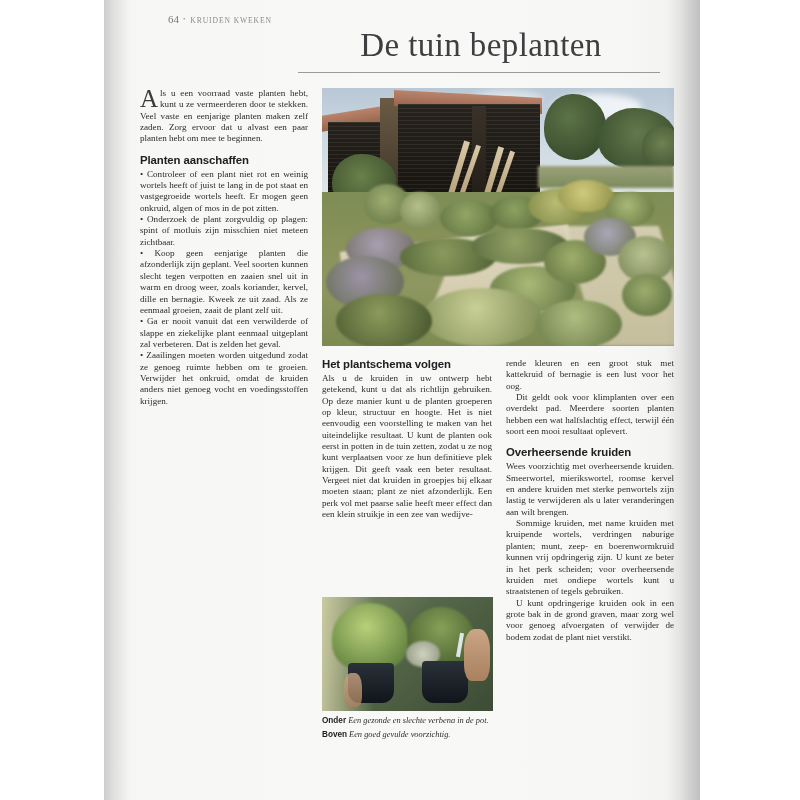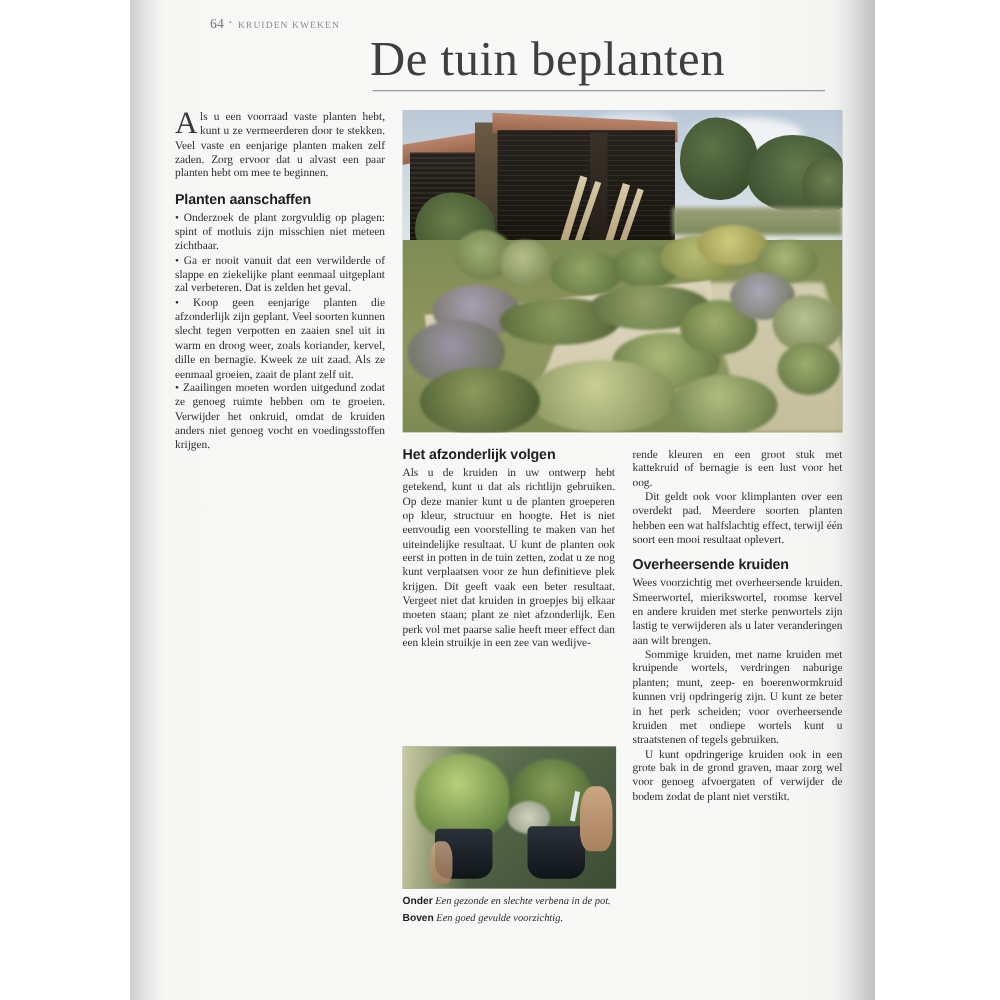--- a/index.html
+++ b/index.html
@@ -79,24 +79,24 @@
     font-variant: small-caps;
     text-transform: uppercase;
     font-size: 7.6px;
   }
 
   
   .page-title {
     position: absolute;
     left: 170px; top: 28px;
     width: 370px;
-    text-align: left;
+    text-align: center;
     font-family: "Liberation Serif", serif;
     font-weight: 400;
-    font-size: 39px;
+    font-size: 33px;
     line-height: 1.05;
     color: #3f3f42;
     letter-spacing: .4px;
   }
   .title-rule {
     position: absolute;
     left: 172px; top: 72px;
     width: 362px; height: 1px;
     background: #9a9a9c;
   }
@@ -306,28 +306,29 @@
         <div class="clump" style="left:296px;top:148px;width:56px;height:46px;background:radial-gradient(circle at 45% 40%,#b9c291,#6d7a4c);"></div>
         <div class="clump" style="left:300px;top:186px;width:50px;height:42px;background:radial-gradient(circle at 45% 40%,#9dad6d,#55693a);"></div>
         <div class="clump" style="left:100px;top:200px;width:120px;height:58px;background:radial-gradient(circle at 45% 35%,#c9cf96,#76854d);"></div>
         <div class="clump" style="left:14px;top:206px;width:96px;height:54px;background:radial-gradient(circle at 45% 35%,#8d9a5c,#3f5029);"></div>
         <div class="clump" style="left:214px;top:212px;width:86px;height:48px;background:radial-gradient(circle at 45% 35%,#b0bd80,#5f7240);"></div>
       </div>
 
       <div class="col" id="col-left">
         <p class="dropcap-para"><span class="dropcap">A</span><span>ls u een voorraad vaste planten hebt, kunt u ze vermeerderen door te stekken. Veel vaste en eenjarige planten maken zelf zaden. Zorg ervoor dat u alvast een paar planten hebt om mee te beginnen.</span></p>
         <h2 class="sub">Planten aanschaffen</h2>
+        <p class="bullet">• Controleer of een plant niet rot en weinig wortels heeft of juist te lang in de pot staat en vastgegroeide wortels heeft. Er mogen geen onkruid, algen of mos in de pot zitten.</p>
         <p class="bullet">• Onderzoek de plant zorgvuldig op plagen: spint of motluis zijn misschien niet meteen zichtbaar.</p>
+        <p class="bullet">• Koop geen eenjarige planten die afzonderlijk zijn geplant. Veel soorten kunnen slecht tegen verpotten en zaaien snel uit in warm en droog weer, zoals koriander, kervel, dille en bernagie. Kweek ze uit zaad. Als ze eenmaal groeien, zaait de plant zelf uit.</p>
         <p class="bullet">• Ga er nooit vanuit dat een verwilderde of slappe en ziekelijke plant eenmaal uitgeplant zal verbeteren. Dat is zelden het geval.</p>
-        <p class="bullet">• Koop geen eenjarige planten die afzonderlijk zijn geplant. Veel soorten kunnen slecht tegen verpotten en zaaien snel uit in warm en droog weer, zoals koriander, kervel, dille en bernagie. Kweek ze uit zaad. Als ze eenmaal groeien, zaait de plant zelf uit.</p>
         <p class="bullet">• Zaailingen moeten worden uitgedund zodat ze genoeg ruimte hebben om te groeien. Verwijder het onkruid, omdat de kruiden anders niet genoeg vocht en voedingsstoffen krijgen.</p>
       </div>
 
       <div class="col" id="col-mid">
-        <h2 class="sub">Het afzonderlijk volgen</h2>
+        <h2 class="sub">Het plantschema volgen</h2>
         <p class="noindent">Als u de kruiden in uw ontwerp hebt getekend, kunt u dat als richtlijn gebruiken. Op deze manier kunt u de planten groeperen op kleur, structuur en hoogte. Het is niet eenvoudig een voorstelling te maken van het uiteindelijke resultaat. U kunt de planten ook eerst in potten in de tuin zetten, zodat u ze nog kunt verplaatsen voor ze hun definitieve plek krijgen. Dit geeft vaak een beter resultaat. Vergeet niet dat kruiden in groepjes bij elkaar moeten staan; plant ze niet afzonderlijk. Een perk vol met paarse salie heeft meer effect dan een klein struikje in een zee van wedijve-</p>
       </div>
 
       <div class="col" id="col-right">
         <p class="noindent">rende kleuren en een groot stuk met kattekruid of bernagie is een lust voor het oog.</p>
         <p>Dit geldt ook voor klimplanten over een overdekt pad. Meerdere soorten planten hebben een wat halfslachtig effect, terwijl één soort een mooi resultaat oplevert.</p>
         <h2 class="sub">Overheersende kruiden</h2>
         <p class="noindent">Wees voorzichtig met overheersende kruiden. Smeerwortel, mierikswortel, roomse kervel en andere kruiden met sterke penwortels zijn lastig te verwijderen als u later veranderingen aan wilt brengen.</p>
         <p>Sommige kruiden, met name kruiden met kruipende wortels, verdringen naburige planten; munt, zeep- en boerenwormkruid kunnen vrij opdringerig zijn. U kunt ze beter in het perk scheiden; voor overheersende kruiden met ondiepe wortels kunt u straatstenen of tegels gebruiken.</p>
         <p>U kunt opdringerige kruiden ook in een grote bak in de grond graven, maar zorg wel voor genoeg afvoergaten of verwijder de bodem zodat de plant niet verstikt.</p>

